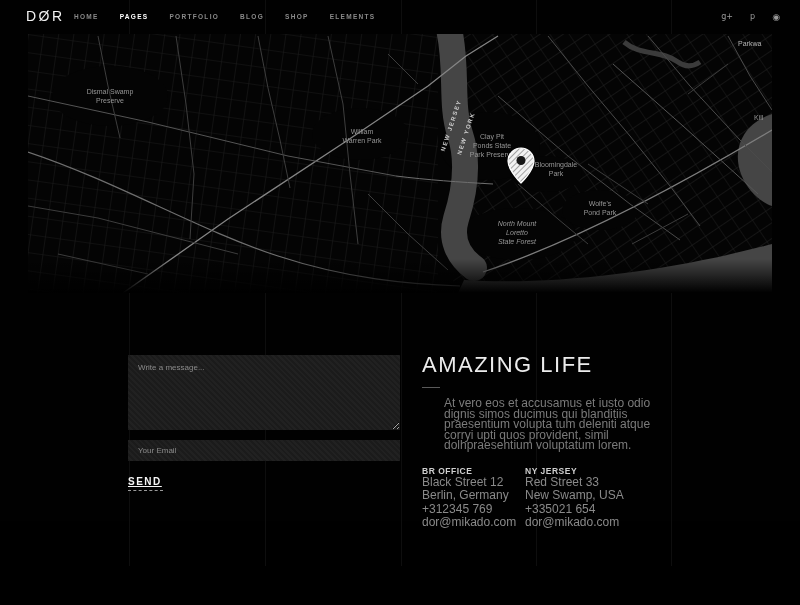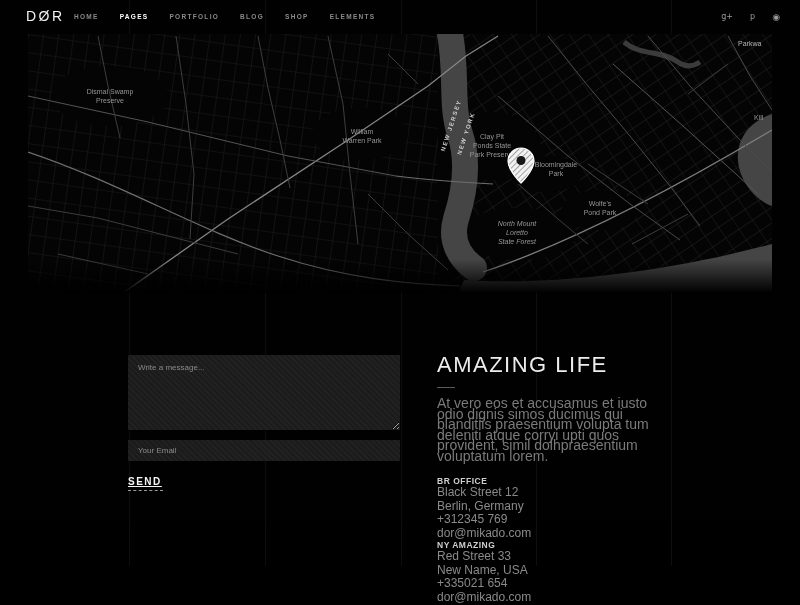--- a/index.html
+++ b/index.html
@@ -37,26 +37,26 @@
   }
   .striped-field::placeholder { color:#8a8a8a; opacity:1; }
   textarea.striped-field { height:75px; resize:both; display:block; }
   .input-name  { height:24px; margin-top:13px; display:block; }
   .input-email { height:21px; margin-top:10px; display:block; }
   .send-btn { display:inline-block; margin-top:15px; background:transparent; border:none;
               border-bottom:1px dashed #9a9a9a; padding:0 1px 3px 0; cursor:pointer;
               color:#f5f5f5; font-size:10px; font-weight:bold; letter-spacing:1.5px;
               text-decoration:underline; font-family:"Liberation Sans", sans-serif; }
 
-  .text-col { position:absolute; left:437px; top:352px; width:240px; z-index:2; }
+  .text-col { position:absolute; left:422px; top:352px; width:240px; z-index:2; }
   .headline { color:#ececec; font-size:22px; font-weight:300; letter-spacing:1.5px;
               white-space:nowrap; }
   .headline-dash { width:18px; height:1px; background:#5a5a5a; margin-top:9px; }
-  .lead { margin-top:10px; color:#7b7b7b; font-size:14px; line-height:10.5px; width:232px; }
-  .offices { display:flex; margin-top:15px;flex-direction:column; }
+  .lead { margin-top:10px; color:#7b7b7b; font-size:12px; line-height:10.5px; width:232px;margin-left:22px; }
+  .offices { display:flex; margin-top:15px; }
   .office { width:103px; }
   .office-title { color:#cfcfcf; font-size:8.5px; font-weight:bold; letter-spacing:0.5px; }
   .office-line { color:#8a8a8a; font-size:12px; line-height:13.5px; }
   .office-line:first-of-type { margin-top:7px; }
   .office-line.email { cursor:pointer; }
 </style>
 </head>
 <body>
 
 <div id="page">
@@ -194,22 +194,22 @@
 
     <div class="offices">
       <div class="office">
         <div class="office-title">BR OFFICE</div>
         <div class="office-line">Black Street 12</div>
         <div class="office-line">Berlin, Germany</div>
         <div class="office-line">+312345 769</div>
         <div class="office-line email">dor@mikado.com</div>
       </div>
       <div class="office">
-        <div class="office-title">NY AMAZING</div>
+        <div class="office-title">NY JERSEY</div>
         <div class="office-line">Red Street 33</div>
-        <div class="office-line">New Name, USA</div>
+        <div class="office-line">New Swamp, USA</div>
         <div class="office-line">+335021 654</div>
         <div class="office-line email">dor@mikado.com</div>
       </div>
     </div>
   </div>
 
 </div>
 
 </body></html>

